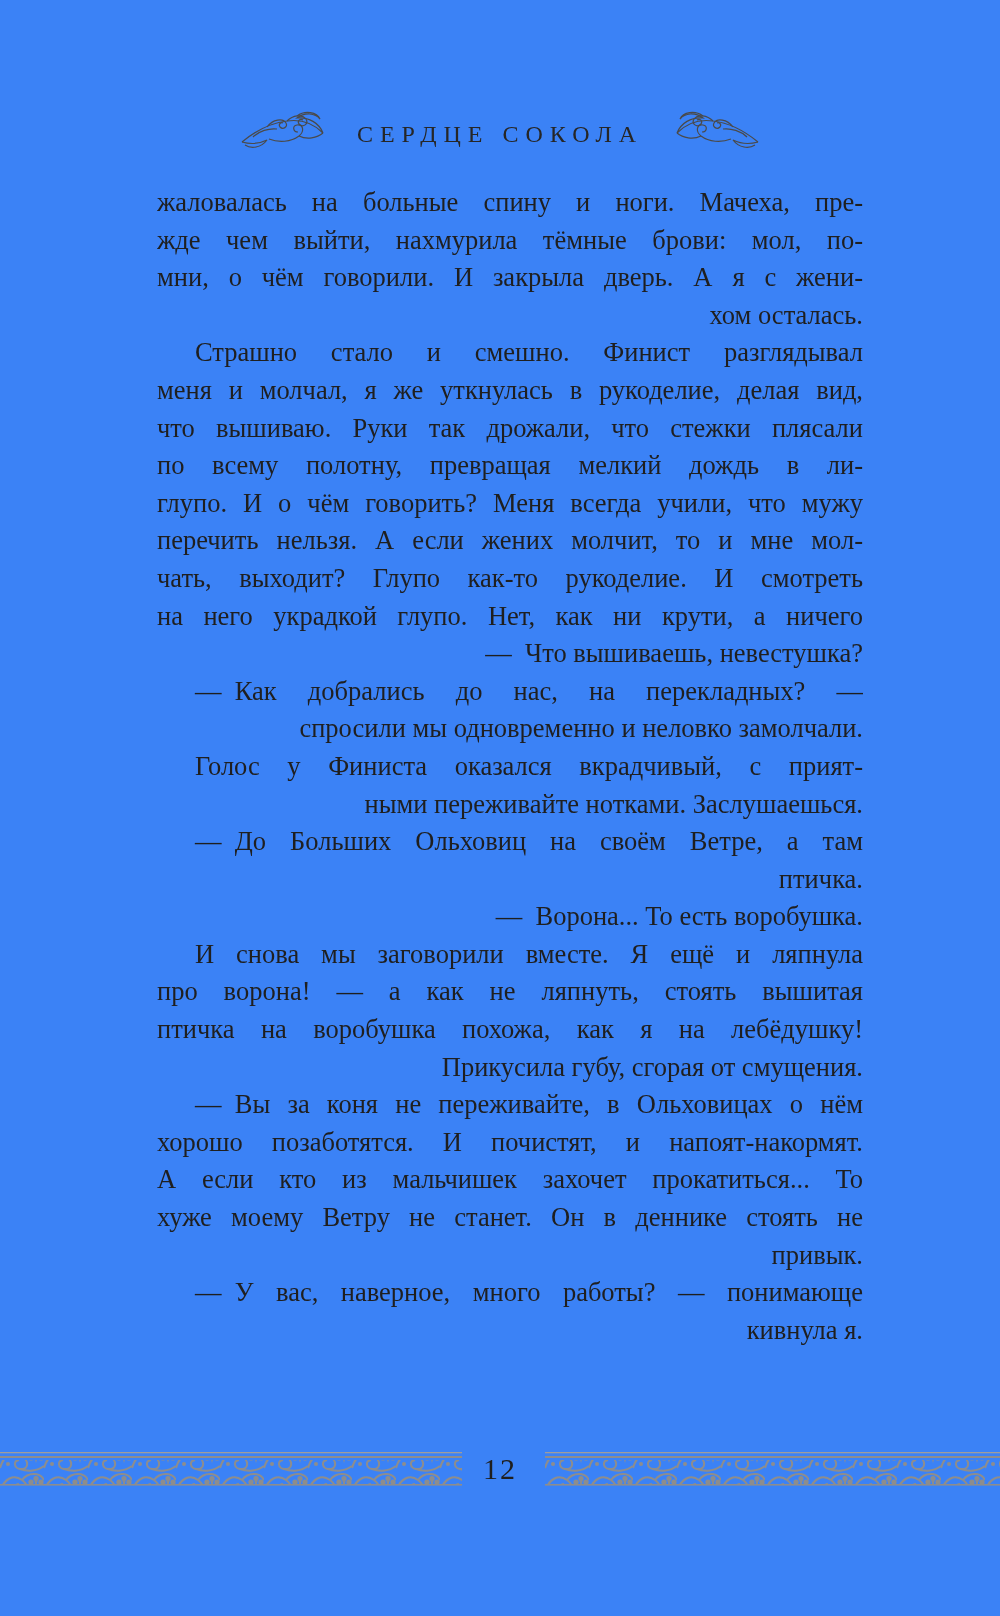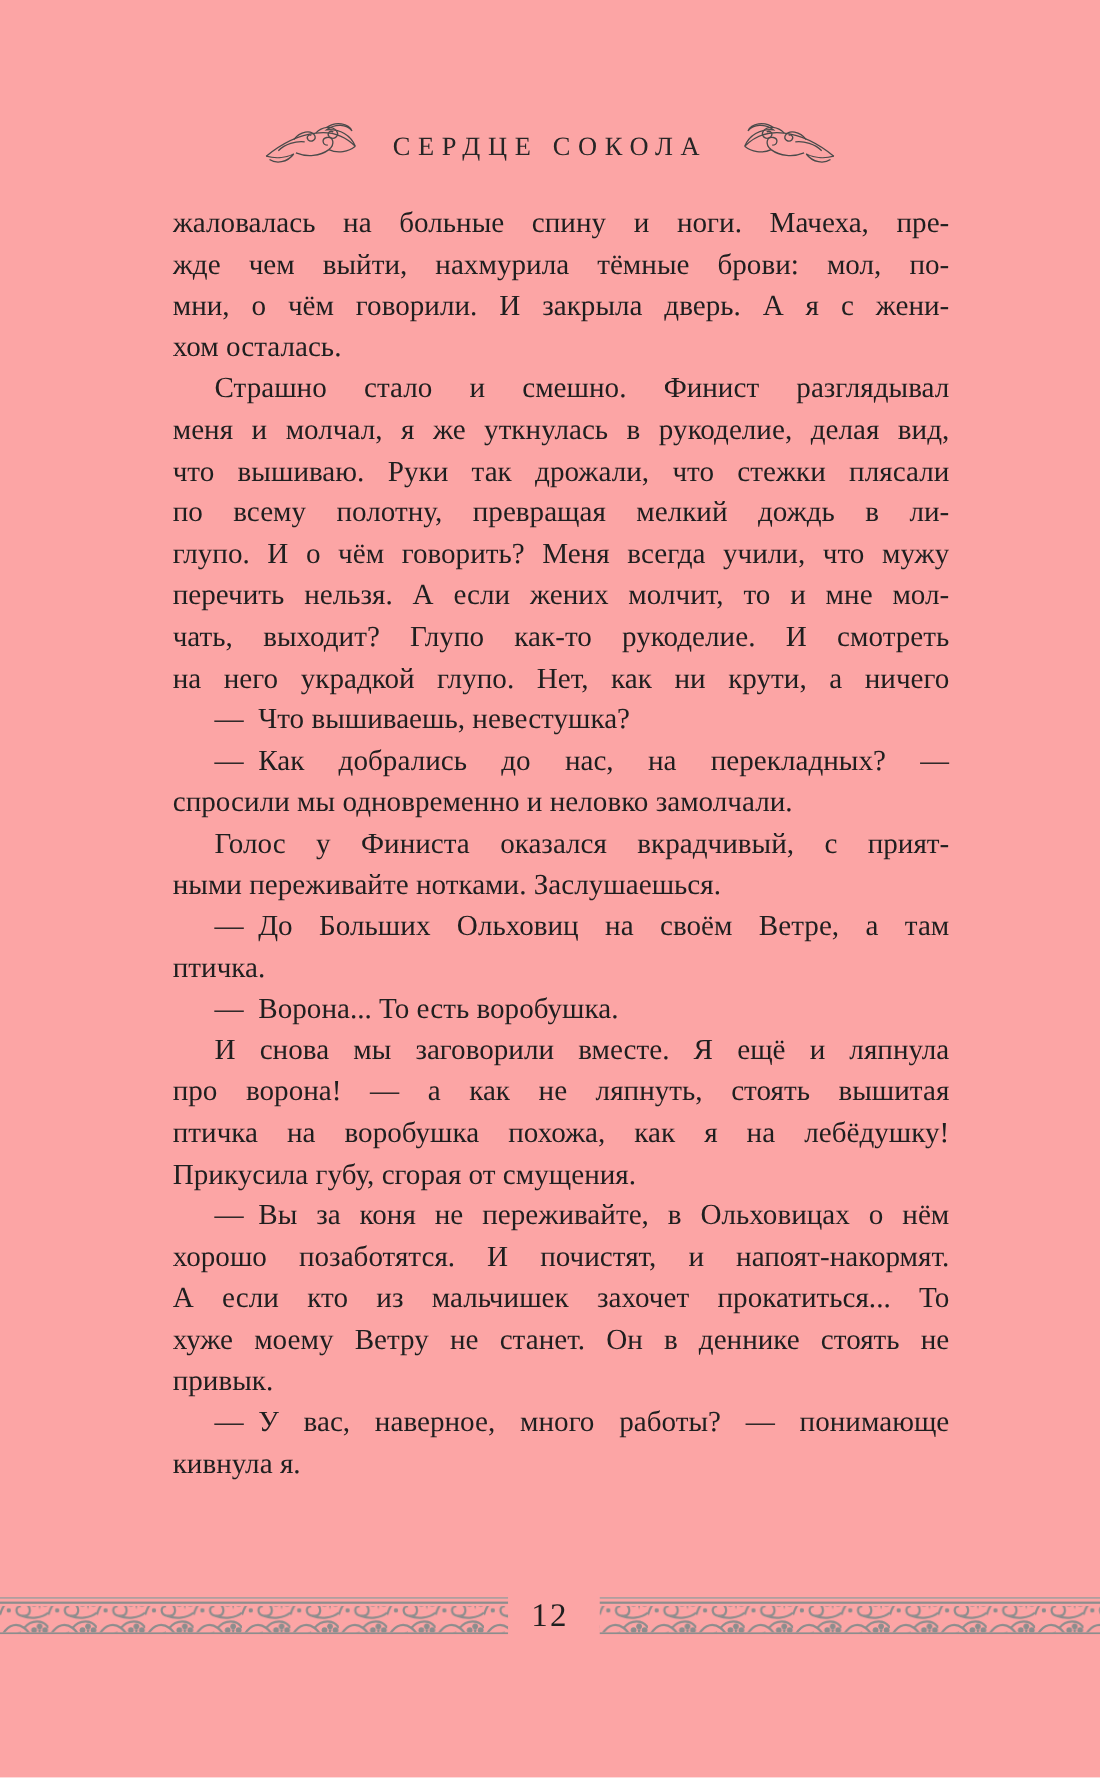--- a/index.html
+++ b/index.html
@@ -4,21 +4,21 @@
 <style>
   * { margin: 0; padding: 0; box-sizing: border-box; }
   html, body { background: #ffffff; }
   body { font-family: "Liberation Serif", "DejaVu Serif", serif; }
 
   .page {
     position: relative;
     width: 1000px;
     height: 1616px;
     margin: 0 auto;
-    background: #fca5a5;
+    background: #3b82f6;
     color: #1f1f1f;
     overflow: hidden;
   }
 
   
   .running-header {
     position: absolute;
     top: 106px;
     left: 0;
     width: 100%;
@@ -44,21 +44,21 @@
     position: absolute;
     left: 157px;
     top: 184px;
     width: 706px;
   }
   .line {
     font-size: 26.5px;
     line-height: 37.6px;
     height: 37.6px;
     color: #1f1f1f;
-    text-align: left;
+    text-align: right;
     overflow: hidden;
   }
   .line.just {
     text-align: justify;
     text-align-last: justify;
   }
   .line.ind { text-indent: 38px; }
 
   
   .footer {

